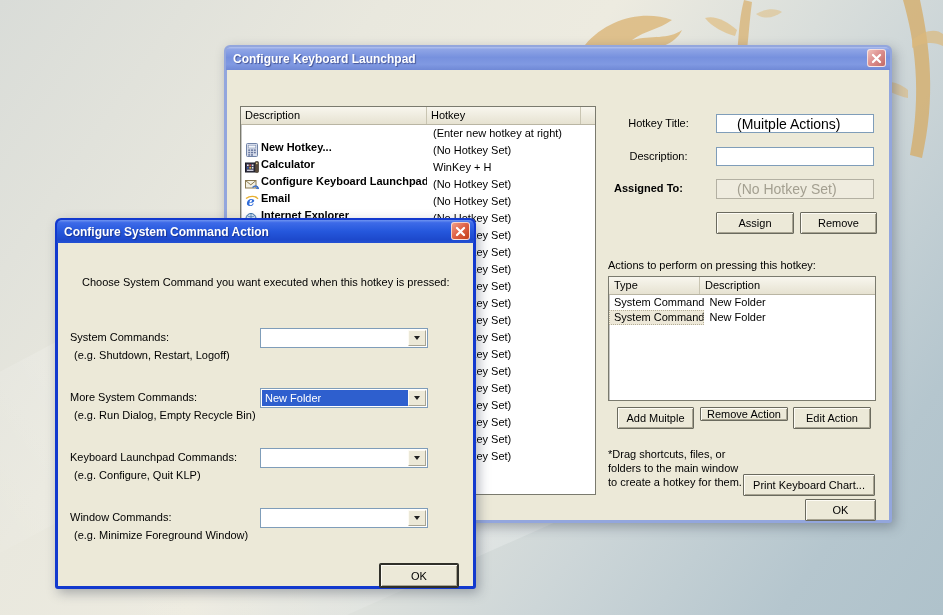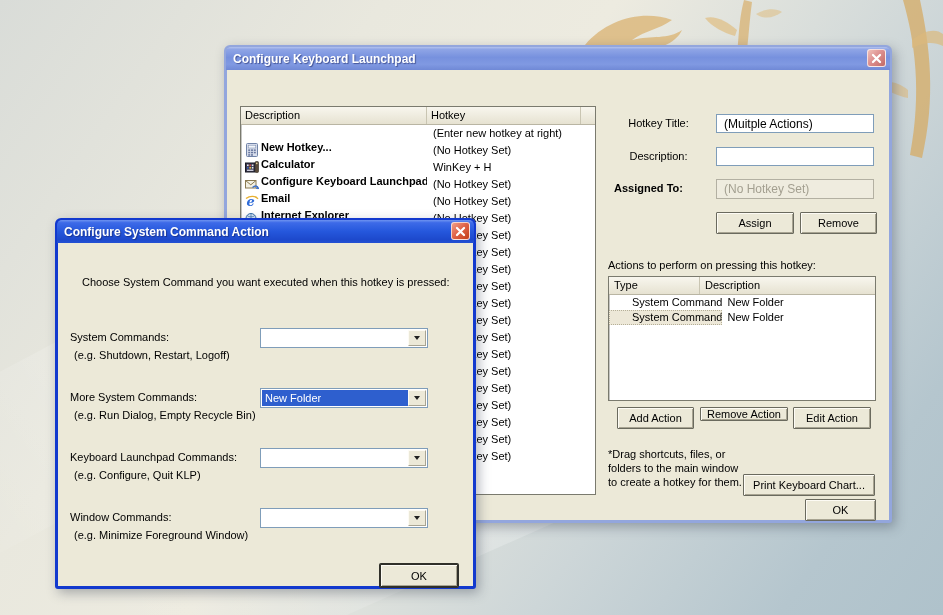--- a/index.html
+++ b/index.html
@@ -38,21 +38,21 @@
   .child-dialog .closebtn{background:linear-gradient(135deg,#F0A089 0%,#E0654A 45%,#C33D17 100%);}
   .main-dialog{z-index:10;}
 
   
   .btn{position:absolute;background:#ECE9D8;border:1px solid #6A6A5E;border-radius:1px;
     box-shadow:inset 1px 1px 0 #FDFBF4,inset -1px -1px 0 #A8A492;
     font-family:"Liberation Sans",sans-serif;font-size:11px;text-align:center;
     display:flex;align-items:center;justify-content:center;cursor:pointer;box-sizing:border-box;}
   .btn.default{border:1px solid #30302A;box-shadow:0 0 0 1px #30302A,inset 1px 1px 0 #FDFBF4,inset -1px -1px 0 #A8A492;}
   .txt{position:absolute;box-sizing:border-box;border:1px solid #7F9DB9;background:#fff;
-    font-family:"Liberation Sans",sans-serif;font-size:12px;padding:2px 7px;}
+    font-family:"Liberation Sans",sans-serif;font-size:14px;padding:2px 20px;}
   .txt:disabled{background:#EFECDF;color:#A39F90;border:1px solid #B3B0A2;}
   .lbl{position:absolute;white-space:nowrap;}
   .lbl.right{text-align:center;}
   .sunken{background:#fff;border:1px solid #7A7A6E;box-shadow:inset 1px 1px 0 rgba(90,90,80,0.35);box-sizing:border-box;}
 
   
   .hotkey-list{position:absolute;left:13px;top:36px;width:356px;height:389px;overflow:hidden;}
   .list-header{display:flex;height:17px;background:linear-gradient(#F8F6EE,#E6E2D1);
     border-bottom:1px solid #B9B5A3;font-size:11px;}
   .list-header .col{box-sizing:border-box;border-right:1px solid #C9C5B2;padding:2px 0 0 4px;cursor:pointer;}
@@ -64,21 +64,21 @@
   .cell-desc{flex:0 0 166px;padding-top:16px;white-space:nowrap;overflow:hidden;font-weight:bold;}
   .cell-hot{flex:1;padding:2px 0 0 6px;white-space:nowrap;}
 
   
   .actions-table{position:absolute;left:381px;top:206px;width:268px;height:125px;overflow:hidden;}
   .actions-header{display:flex;height:17px;background:linear-gradient(#F8F6EE,#E6E2D1);border-bottom:1px solid #B9B5A3;}
   .actions-header .col{box-sizing:border-box;border-right:1px solid #C9C5B2;padding:2px 0 8px 5px;cursor:pointer;}
   .acol-type{flex:0 0 91px;}
   .acol-desc{flex:1;border-right:none !important;}
   .action-row{display:flex;height:15px;}
-  .a-type{flex:0 0 91px;padding:1px 0 0 23px;white-space:nowrap;box-sizing:border-box;}
+  .a-type{flex:0 0 91px;padding:1px 0 0 5px;white-space:nowrap;box-sizing:border-box;}
   .a-desc{flex:1;padding:1px 0 0 5px;white-space:nowrap;}
   .action-row.hl .a-type{background:#EDE8D8;outline:1px dotted #B5AF98;outline-offset:-1px;}
 
   .note{position:absolute;left:381px;top:377px;width:140px;line-height:14px;white-space:pre-line;}
 
   
   .combo{position:absolute;width:168px;height:20px;background:#fff;border:1px solid #7F9DB9;box-sizing:border-box;cursor:pointer;}
   .combo .val{position:absolute;left:1px;top:1px;bottom:1px;right:18px;padding:2px 0 0 3px;white-space:nowrap;overflow:hidden;}
   .combo.sel .val{background:#2E5FCE;color:#fff;}
   .combo .drop{position:absolute;right:1px;top:1px;bottom:1px;width:16px;background:#ECE9D8;
@@ -297,21 +297,21 @@
             <span class="a-type">System Command</span>
             <span class="a-desc">New Folder</span>
           </div>
           <div class="action-row hl">
             <span class="a-type">System Command</span>
             <span class="a-desc">New Folder</span>
           </div>
         </div>
     </div>
 
-    <button class="btn" style="left:390px;top:337px;width:77px;height:22px;">Add Action</button>
+    <button class="btn" style="left:390px;top:337px;width:77px;height:22px;">Add Muitple</button>
     <button class="btn" style="left:473px;top:337px;width:88px;height:14px;">Remove Action</button>
     <button class="btn" style="left:566px;top:337px;width:78px;height:22px;">Edit Action</button>
 
     <div class="note">*Drag shortcuts, files, or
 folders to the main window
 to create a hotkey for them.</div>
     <button class="btn" style="left:516px;top:380px;width:132px;height:22px;margin-top:24px;">Print Keyboard Chart...</button>
 
     <button class="btn" style="left:578px;top:429px;width:71px;height:22px;">OK</button>
   </div>

